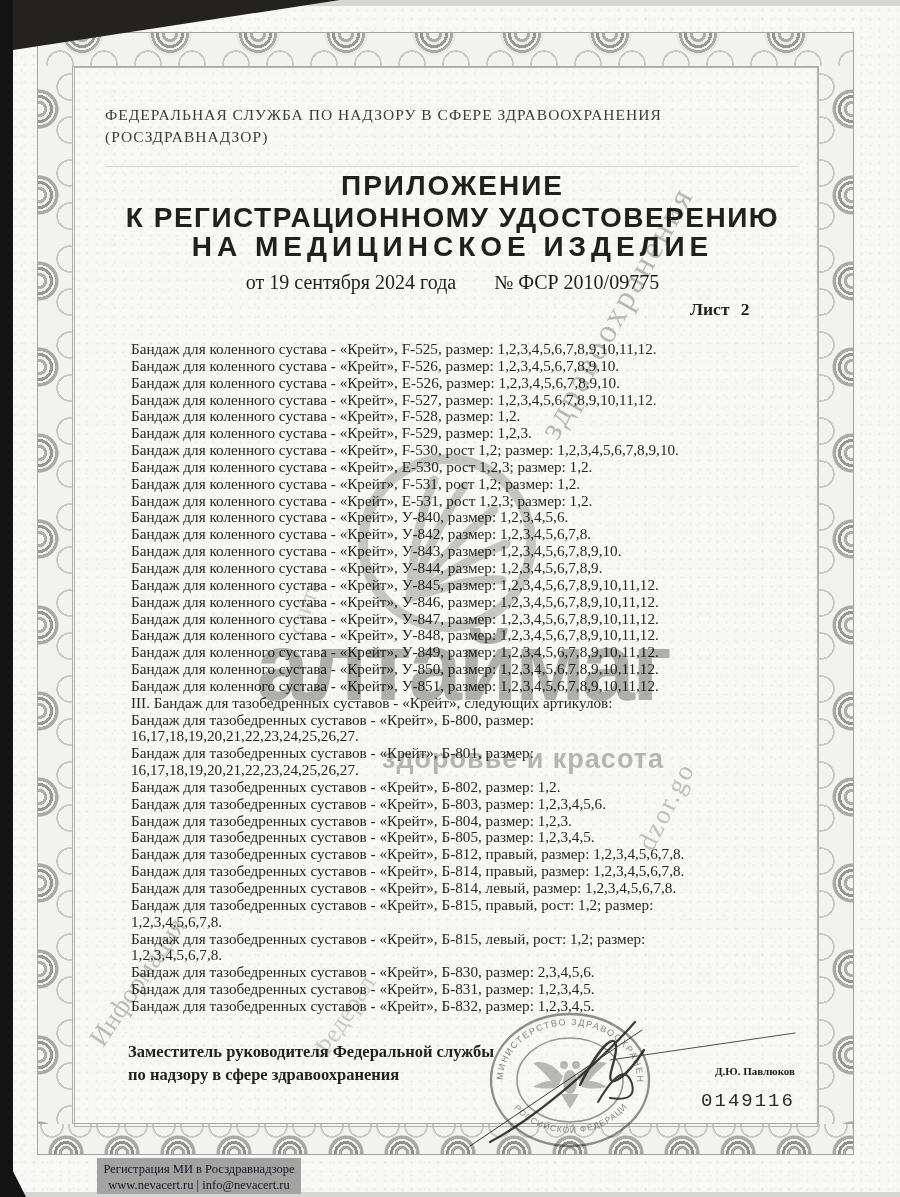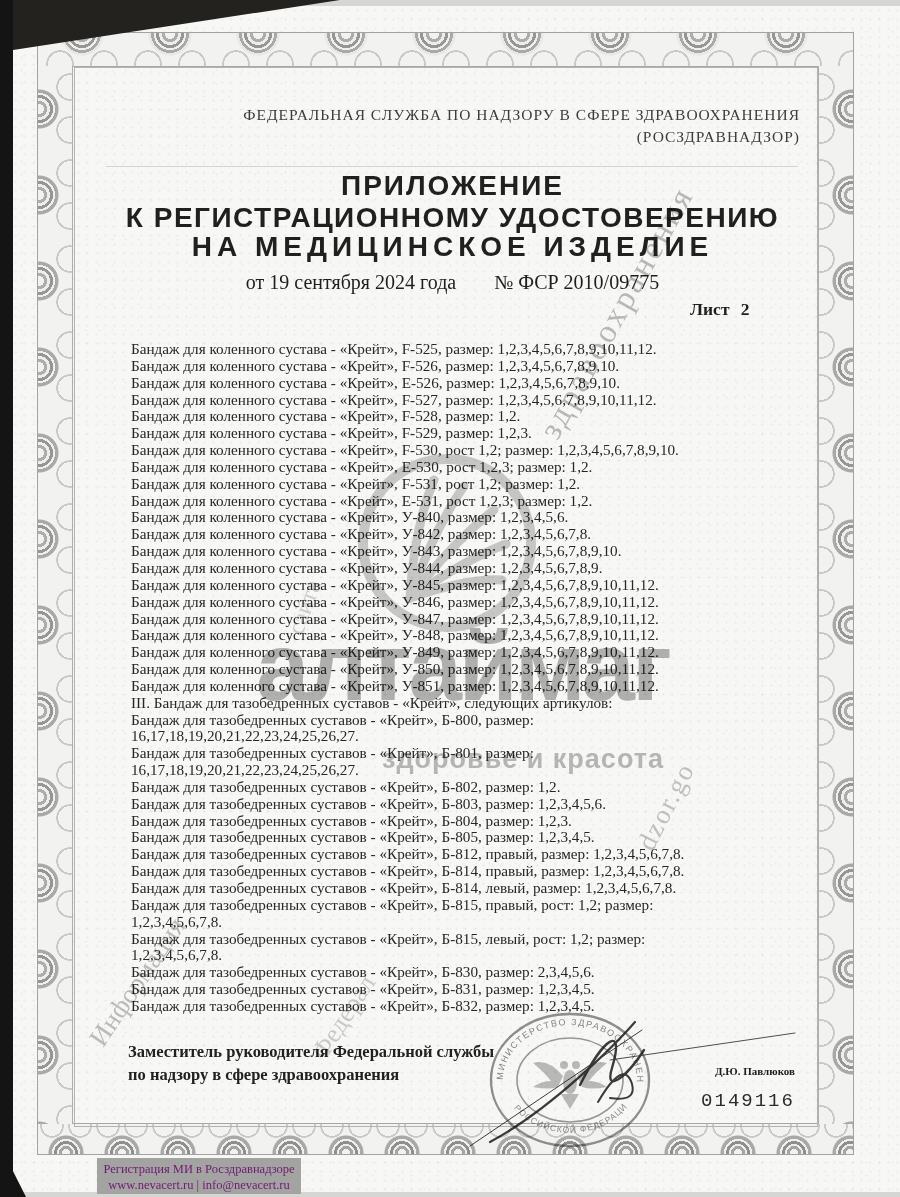--- a/index.html
+++ b/index.html
@@ -39,21 +39,21 @@
       radial-gradient(circle at 1px 43px,rgba(255,255,255,0) 0 5px,#adadab 5px 8px,#ededeb 8px 11px,#969694 11px 14px,#f0f0ee 14px 16px,#a9a9a7 16px 19px,rgba(0,0,0,0) 20px),
       radial-gradient(circle at 32px 21px,rgba(0,0,0,0) 0 12px,#c8c8c6 12px 13.5px,rgba(0,0,0,0) 14px);
     background-size:34px 86px,34px 43px;background-repeat:repeat-y;}
   .band-right{right:1px;top:34px;bottom:31px;width:34px;border-left:1px solid #adadab;
     background-image:
       radial-gradient(circle at 33px 43px,rgba(255,255,255,0) 0 5px,#adadab 5px 8px,#ededeb 8px 11px,#969694 11px 14px,#f0f0ee 14px 16px,#a9a9a7 16px 19px,rgba(0,0,0,0) 20px),
       radial-gradient(circle at 2px 21px,rgba(0,0,0,0) 0 12px,#c8c8c6 12px 13.5px,rgba(0,0,0,0) 14px);
     background-size:34px 86px,34px 43px;background-repeat:repeat-y;}
   
   .content{position:absolute;left:0;top:0;width:900px;height:1197px;z-index:3;}
-  .agency{position:absolute;left:105px;width:695px;text-align:right;
+  .agency{position:absolute;left:105px;width:695px;text-align:left;
     font-size:15.5px;letter-spacing:1px;color:#3c3c3a;}
   .agency1{top:106px;}
   .agency2{top:128px;}
   .header-divider{position:absolute;left:106px;top:166px;width:692px;border-top:1px solid #d4d4d2;}
   .title{position:absolute;left:105px;width:695px;text-align:center;
     font-family:"Liberation Sans",sans-serif;font-weight:700;color:#20201e;}
   .title1{top:170px;font-size:28px;letter-spacing:2px;}
   .title2{top:202px;font-size:28px;letter-spacing:1.5px;}
   .title3{top:231px;font-size:28px;letter-spacing:5px;}
   .dateline{position:absolute;left:105px;top:271px;width:695px;text-align:center;
@@ -84,21 +84,21 @@
     transform:rotate(-57deg);transform-origin:left center;}
   .wm-diag-site{left:645px;top:833px;font-size:27px;letter-spacing:2px;color:#b8b8b8;opacity:.8;
     transform:rotate(-63deg);transform-origin:left center;}
   .wm-diag-small{left:295px;top:620px;font-size:24px;color:#c4c4c4;opacity:.75;
     transform:rotate(-70deg);transform-origin:left center;}
   .wm-leaf{position:absolute;left:352px;top:448px;opacity:.55;}
   
   .stamp-svg{position:absolute;left:430px;top:990px;z-index:5;mix-blend-mode:multiply;}
   
   .footer-note{position:absolute;left:97px;top:1158px;width:204px;height:36px;z-index:7;
-    background:#a3a3a1;color:#701a75;text-align:center;font-size:12.5px;line-height:16px;
+    background:#a3a3a1;color:#0f172a;text-align:center;font-size:12.5px;line-height:16px;
     padding-top:3px;box-sizing:border-box;}
 </style>
 </head>
 <body>
 
 <div class="paper"></div>
 <div class="scan-corner-top"></div>
 <div class="scan-edge-left"></div>
 <div class="scan-corner-bottom"></div>
 

